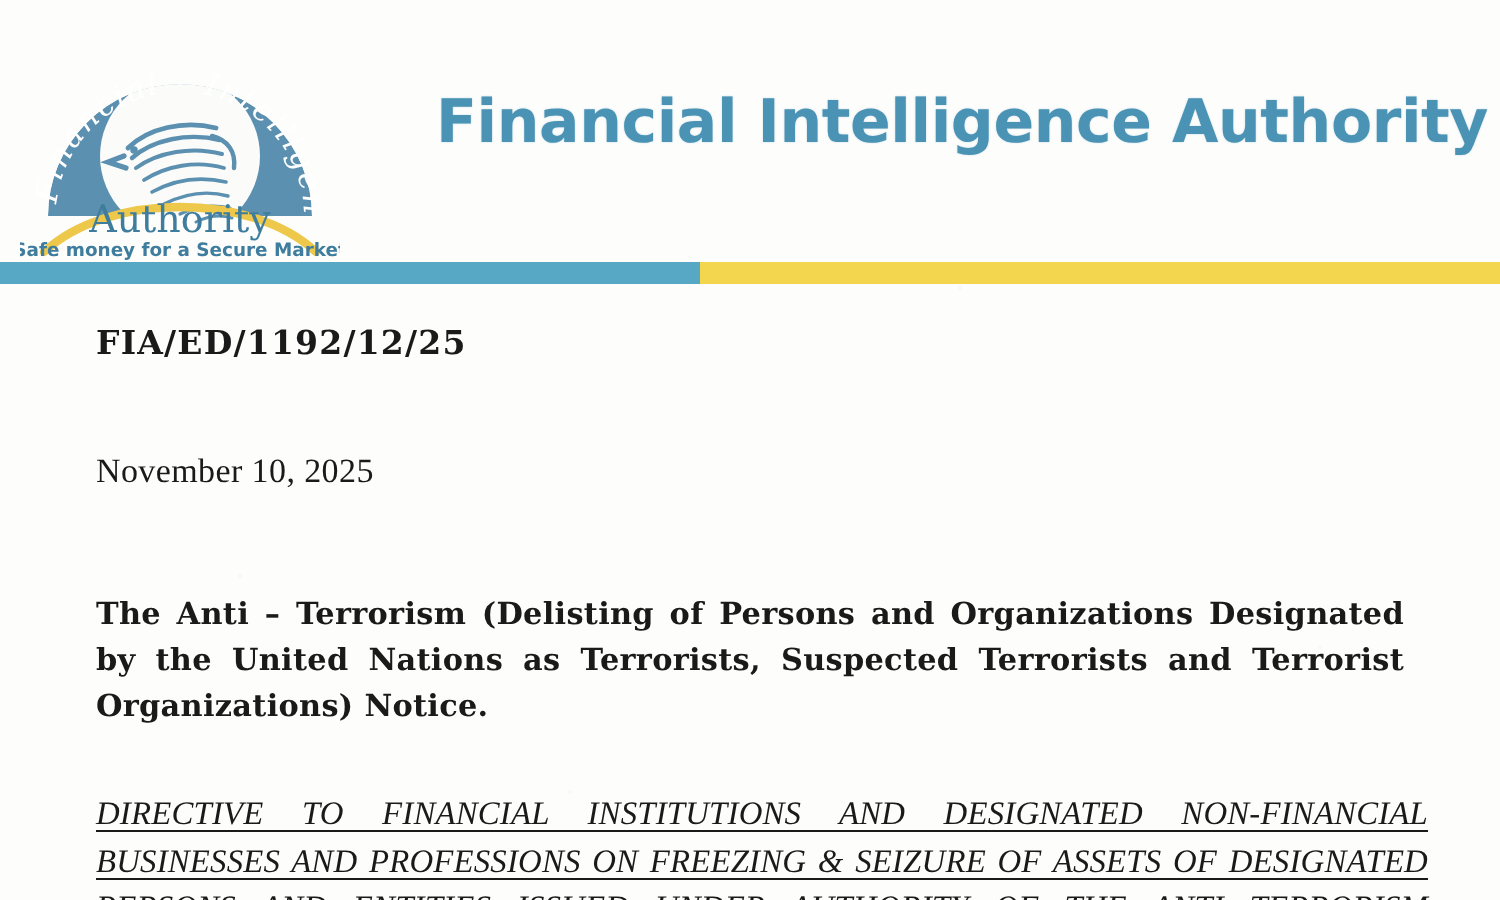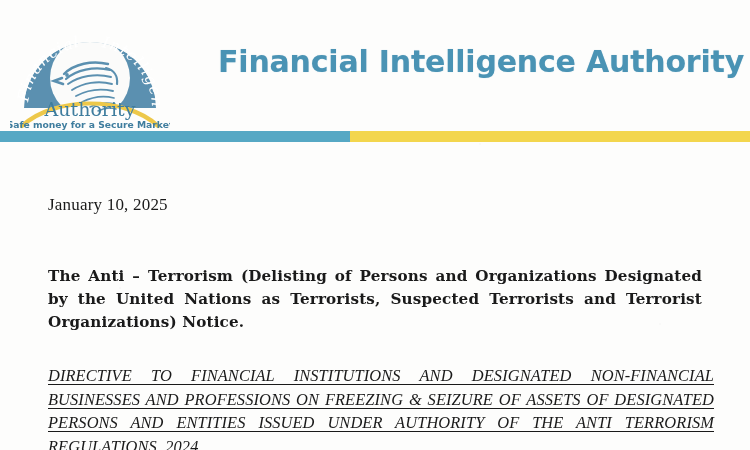--- a/index.html
+++ b/index.html
@@ -179,22 +179,23 @@
 
     <div class="divider">
       <div class="seg-blue"></div>
       <div class="seg-yellow"></div>
     </div>
 
   </div>
 
   <div class="content">
 
-
-    <div class="date-line">January 10, 2025</div>
+    <div class="ref-no">FIA/ED/1192/12/25</div>
+
+    <div class="date-line">November 10, 2025</div>
 
     <div class="notice-title">The Anti – Terrorism (Delisting of Persons and Organizations Designated by the United Nations as Terrorists, Suspected Terrorists and Terrorist Organizations) Notice.</div>
 
     <div class="directive">DIRECTIVE TO FINANCIAL INSTITUTIONS AND DESIGNATED NON-FINANCIAL BUSINESSES AND PROFESSIONS ON FREEZING &amp; SEIZURE OF ASSETS OF DESIGNATED PERSONS AND ENTITIES ISSUED UNDER AUTHORITY OF THE ANTI TERRORISM REGULATIONS, 2024</div>
 
   </div>
 
 </div>
 
 </body></html>

